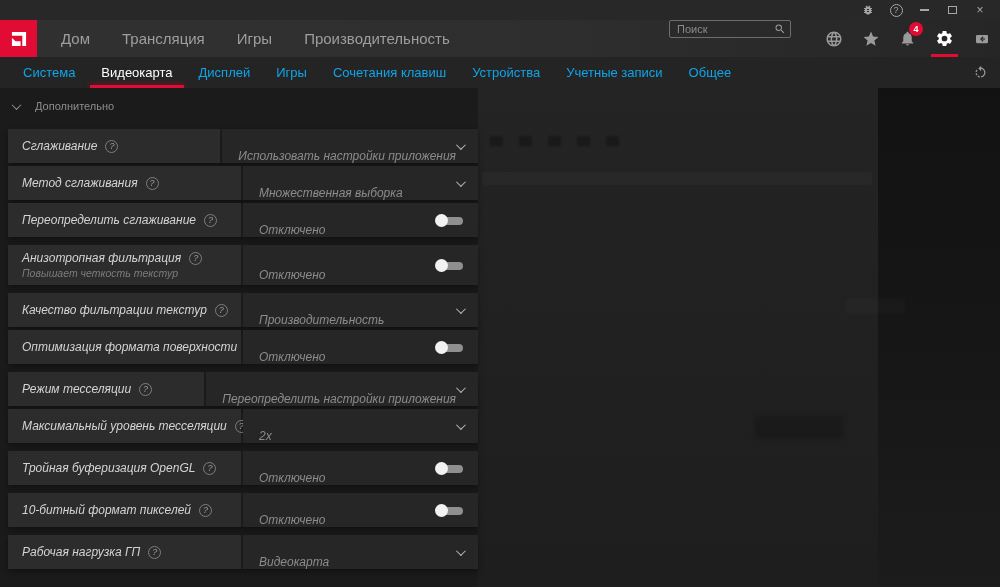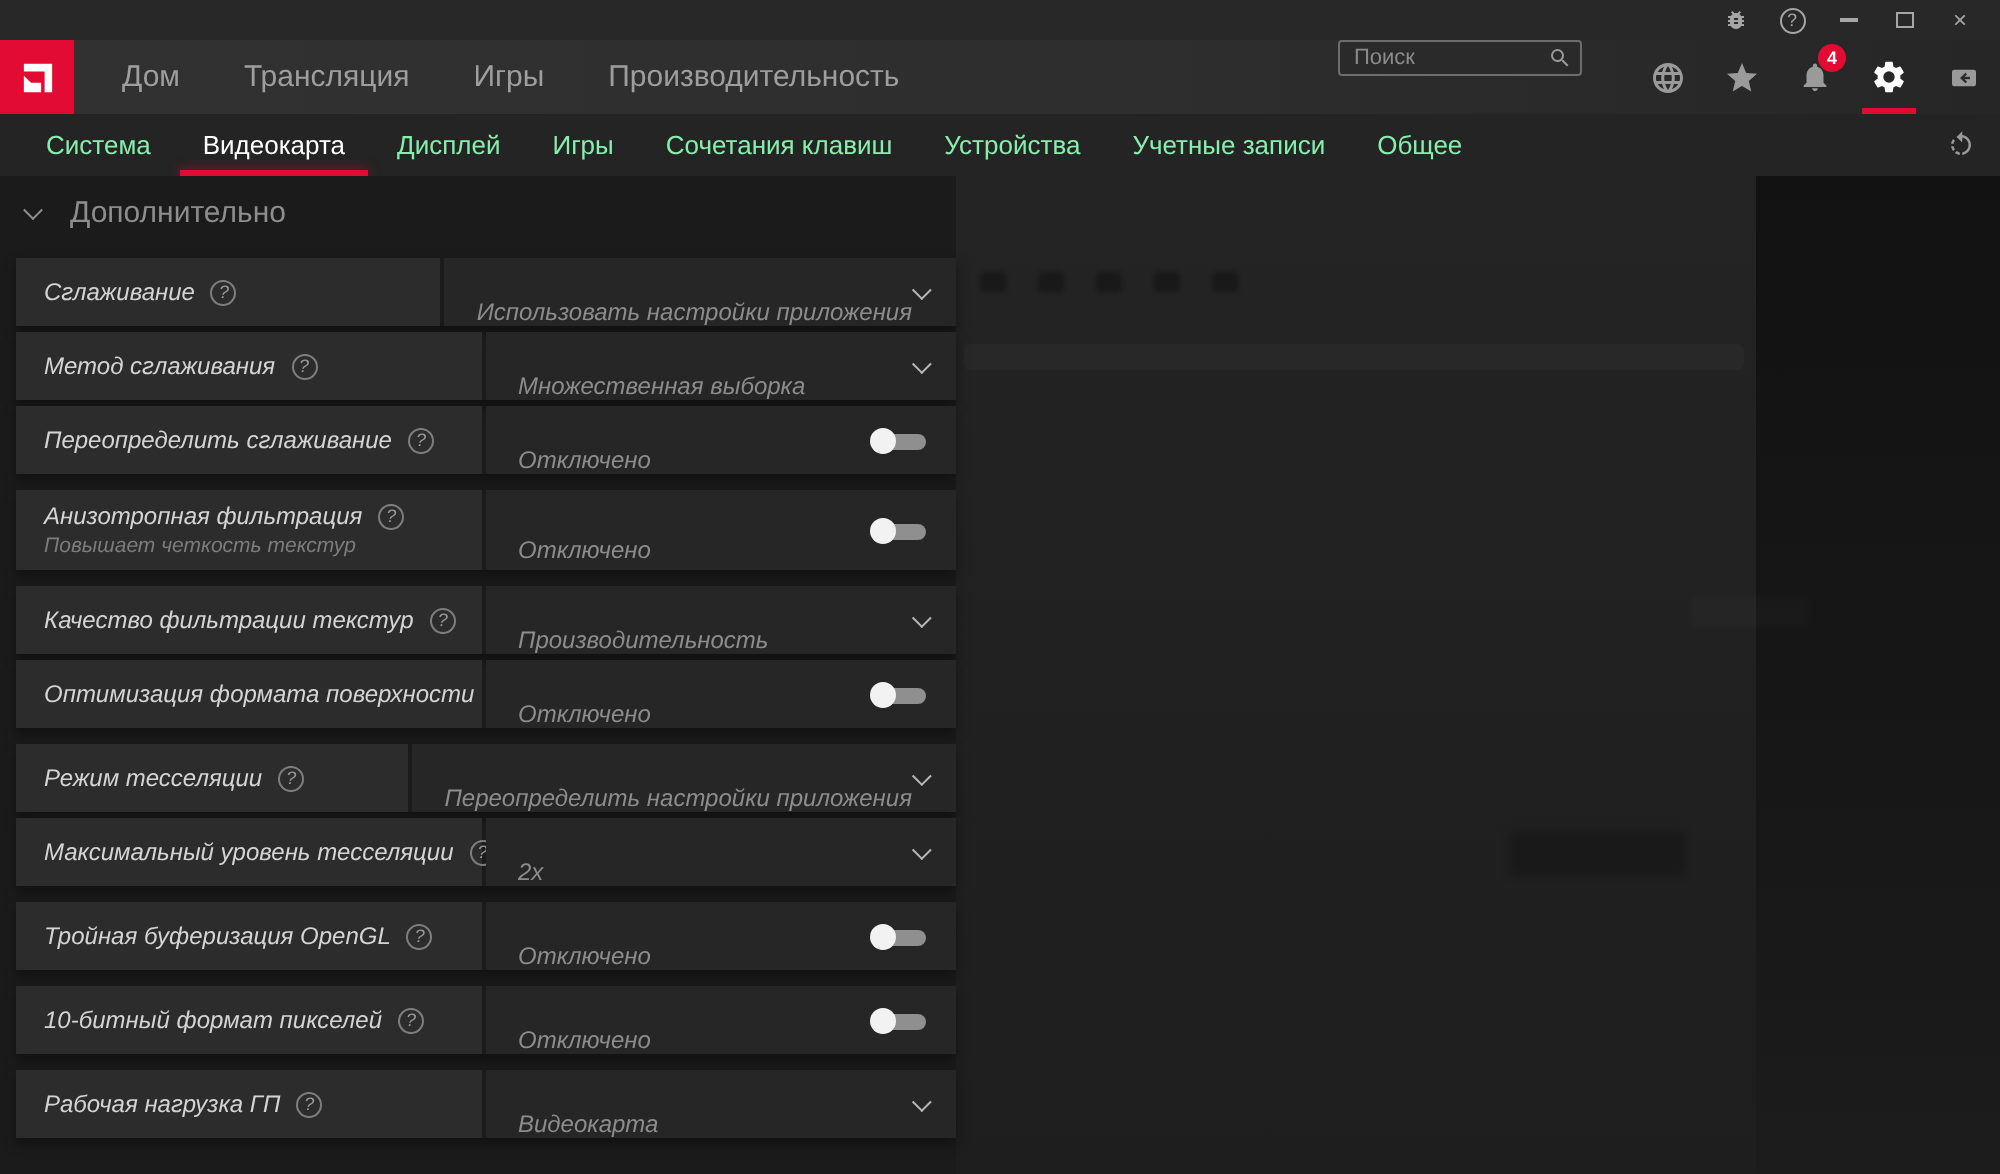--- a/index.html
+++ b/index.html
@@ -34,21 +34,21 @@
   .nav-icons { display:flex; align-items:center; height:37px; }
   .icon-btn { width:37px; height:37px; display:flex; align-items:center; justify-content:center; position:relative; color:#9a9a9a; }
   .icon-btn.active { color:#ffffff; }
   .icon-btn.active .active-underline { position:absolute; left:5px; right:5px; bottom:0; height:3px; background:var(--accent); }
   .badge { position:absolute; top:2px; right:3px; min-width:14px; height:14px; border-radius:7px; background:var(--accent);
            color:#fff; font-size:9px; font-weight:bold; line-height:14px; text-align:center; }
 
   
   .tabbar { position:absolute; top:57px; left:0; right:0; height:31px; background:#242424;
             display:flex; align-items:stretch; padding-left:10px; }
-  .tab { padding:0 13px; font-size:13px; color:#86efac; line-height:31px; position:relative; white-space:nowrap; }
+  .tab { padding:0 13px; font-size:13px; color:#0ea5e9; line-height:31px; position:relative; white-space:nowrap; }
   .tab.active { color:#ffffff; }
   .tab.active::after { content:""; position:absolute; left:2px; right:2px; bottom:0; height:3px; background:var(--accent);
                        box-shadow:0 0 6px rgba(230,10,50,.6); }
   .tab-spacer { flex:1; }
   .reset-btn { width:40px; display:flex; align-items:center; justify-content:center; color:#9a9a9a; }
 
   
   .content { position:absolute; top:88px; left:0; right:0; bottom:0; background:#1b1b1b; overflow:hidden; }
   .ghost-panel { position:absolute; left:478px; top:0; width:400px; height:100%;
                  background:linear-gradient(180deg,#242424 0%, #202020 60%, #1e1e1e 100%); }
@@ -56,21 +56,21 @@
                  background:linear-gradient(180deg,#121212 0%, #181818 70%, #1c1c1c 100%); }
   .ghost-band { position:absolute; left:482px; top:84px; width:390px; height:13px; background:rgba(255,255,255,0.025); border-radius:3px; }
   .ghost-dots { position:absolute; left:490px; top:48px; display:flex; gap:16px; }
   .ghost-dot { width:13px; height:10px; background:rgba(0,0,0,0.28); border-radius:2px; filter:blur(1px); }
   .ghost-rect-a { position:absolute; left:755px; top:328px; width:88px; height:22px; background:rgba(0,0,0,0.18); filter:blur(2px); }
   .ghost-rect-b { position:absolute; left:845px; top:210px; width:60px; height:16px; background:rgba(255,255,255,0.02); filter:blur(2px); }
 
   .section-head { position:relative; display:flex; align-items:center; gap:15px; margin:7px 0 0 13px; height:22px; }
   .chev-down { width:7px; height:7px; border-right:1.6px solid #8f8f8f; border-bottom:1.6px solid #8f8f8f;
                transform:rotate(45deg) translate(-1px,-1px); }
-  .section-title { font-size:15px; color:#8d8d8d; }
+  .section-title { font-size:11px; color:#8d8d8d; }
 
   .rows { position:relative; margin:12px 0 0 8px; width:470px; }
   .group { margin-bottom:8px; }
   .row { display:flex; margin-bottom:3px; height:34px; box-shadow:0 3px 6px rgba(0,0,0,0.38);font-style:italic; }
   .row.tall { height:40px; }
   .cell-label { width:233px; background:#2c2c2c; display:flex; flex-direction:column; justify-content:center; padding-left:14px; }
   .label-line { display:flex; align-items:center; gap:8px; }
   .row-label { font-size:12px; color:#d4d4d4; white-space:nowrap; }
   .q-icon { width:13px; height:13px; border:1px solid #7e7e7e; border-radius:50%; color:#9a9a9a;
             font-size:9px; line-height:11px; text-align:center; flex:none; }

